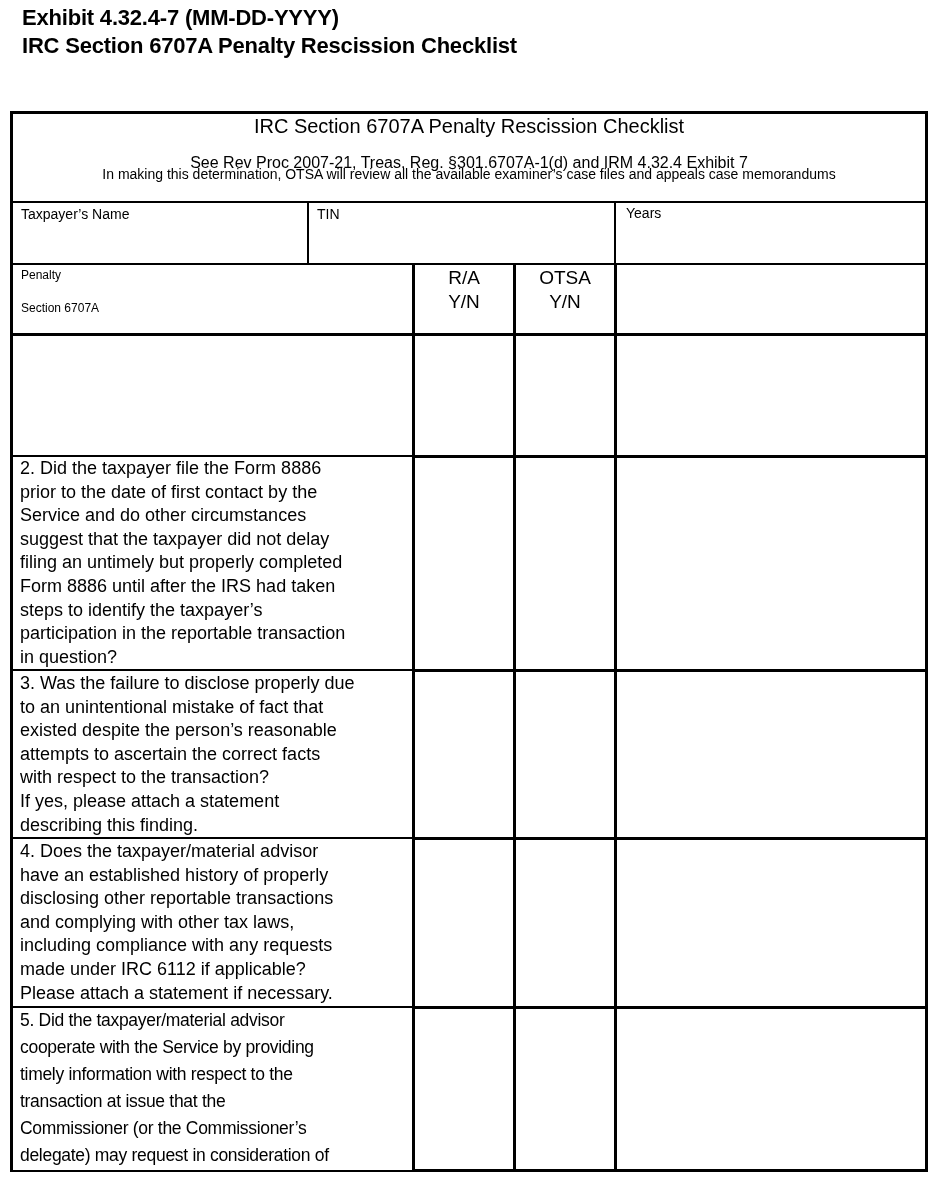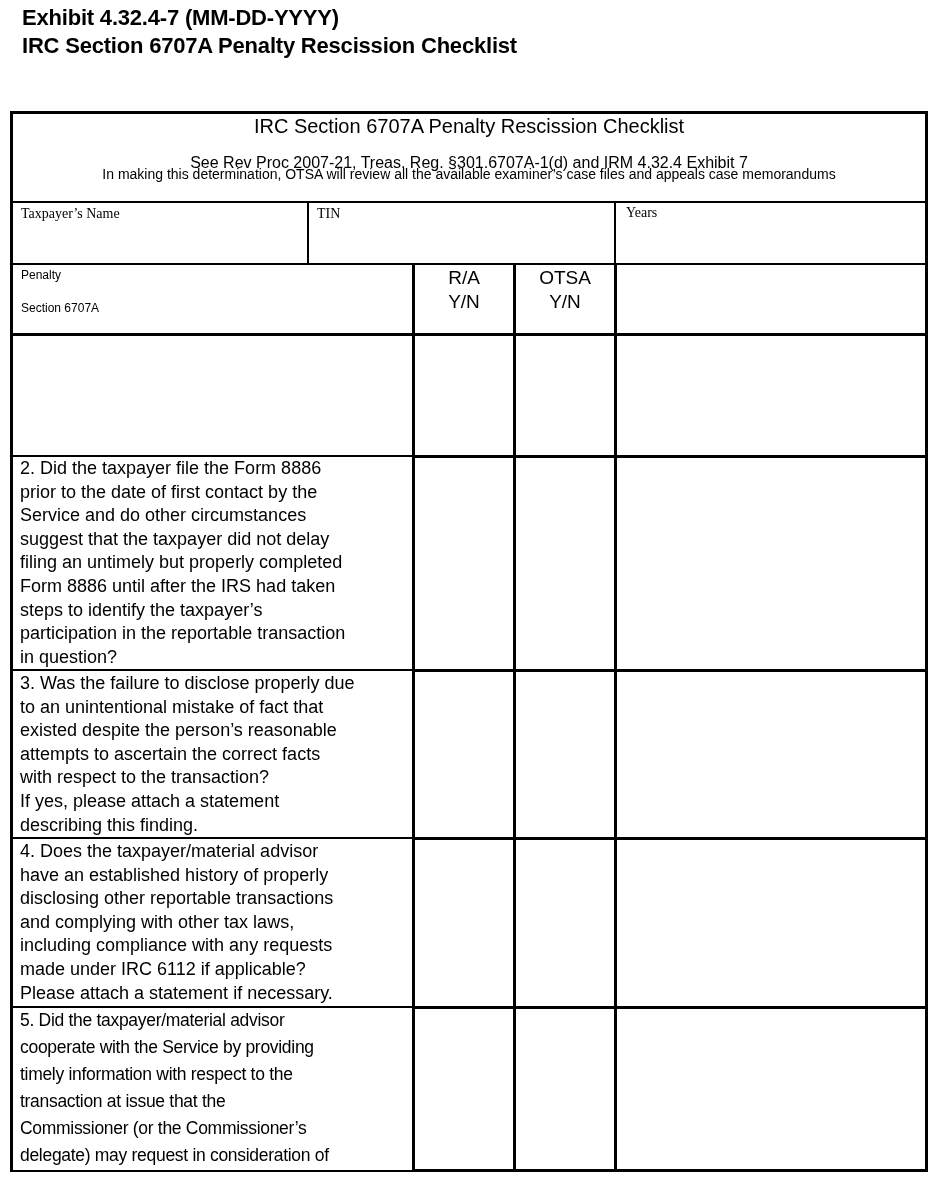--- a/index.html
+++ b/index.html
@@ -17,21 +17,21 @@
   .line-h { position: absolute; background: #000; }
   .line-v { position: absolute; background: #000; }
   .head-title {
     position: absolute; left: 0; width: 918px; text-align: center;
     font-family: "Liberation Sans", sans-serif;
   }
   .t1 { top: 3px; font-size: 20px; line-height: 24px; }
   .t2 { top: 20px; font-size: 16px; line-height: 24px; margin-top: 20px; }
   .t3 { top: 54px; font-family: Liberation Sans, sans-serif; font-size: 14px; line-height: 18px; }
   .info-label {
-    position: absolute; font-family: Liberation Serif, serif; font-size: 14px; line-height: 16px;
+    position: absolute; font-family: Liberation Sans, sans-serif; font-size: 14px; line-height: 16px;
   }
   .small-sans { position: absolute; font-family: "Liberation Sans", sans-serif; font-size: 12px; line-height: 16px; }
   .col-head {
     position: absolute; text-align: center; font-family: "Liberation Sans", sans-serif;
     font-size: 19px; line-height: 24px;
   }
   .question {
     position: absolute; left: 10px; width: 392px;
     font-family: "Liberation Sans", sans-serif; font-size: 18px; line-height: 23.6px;
     white-space: pre-line;

